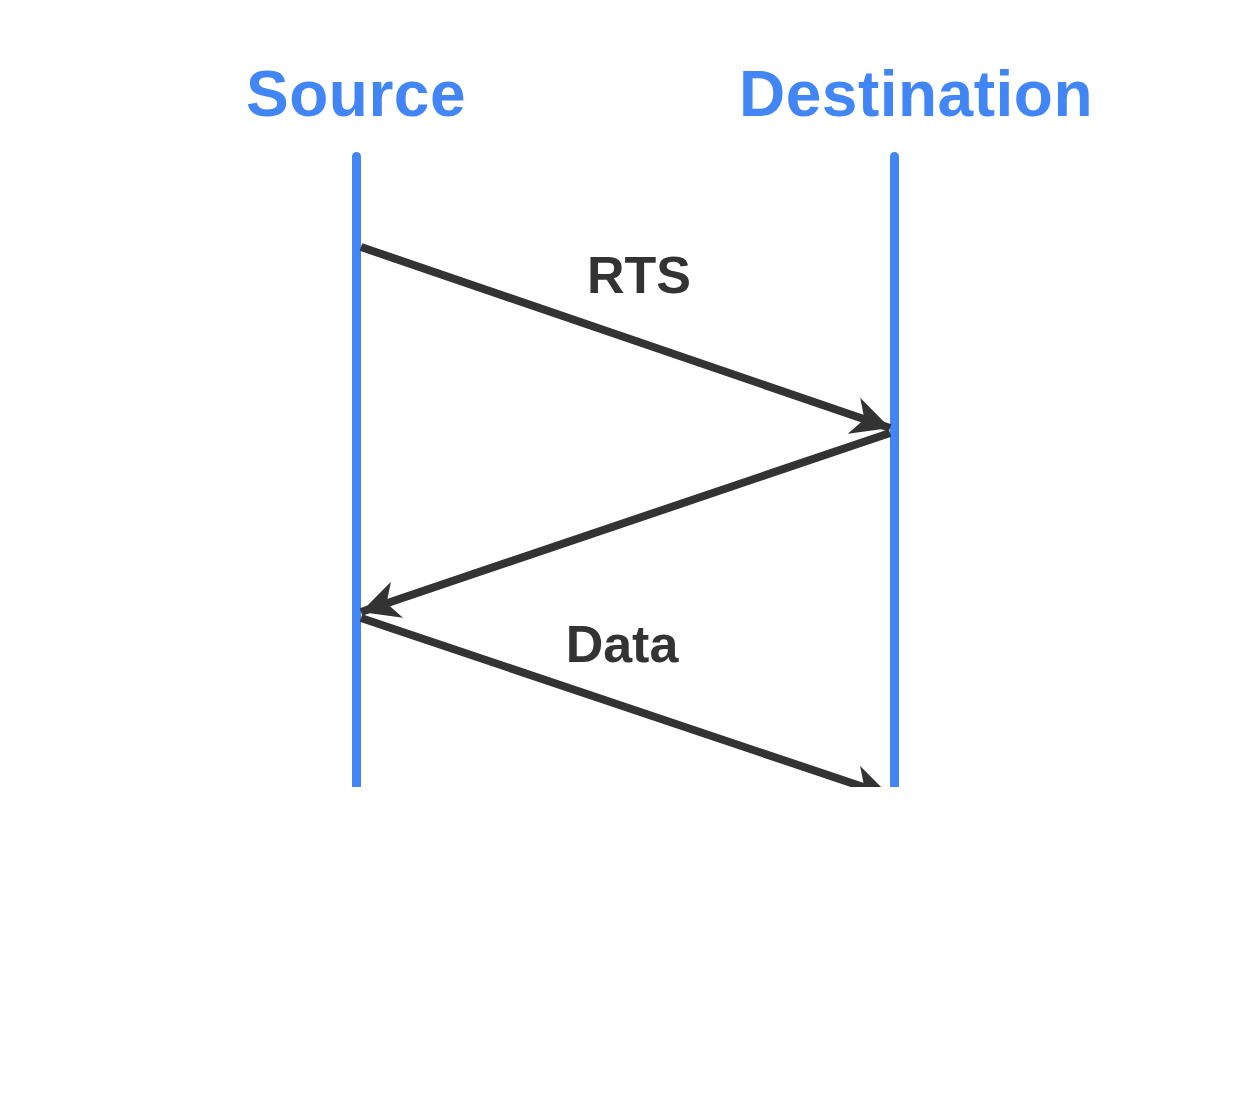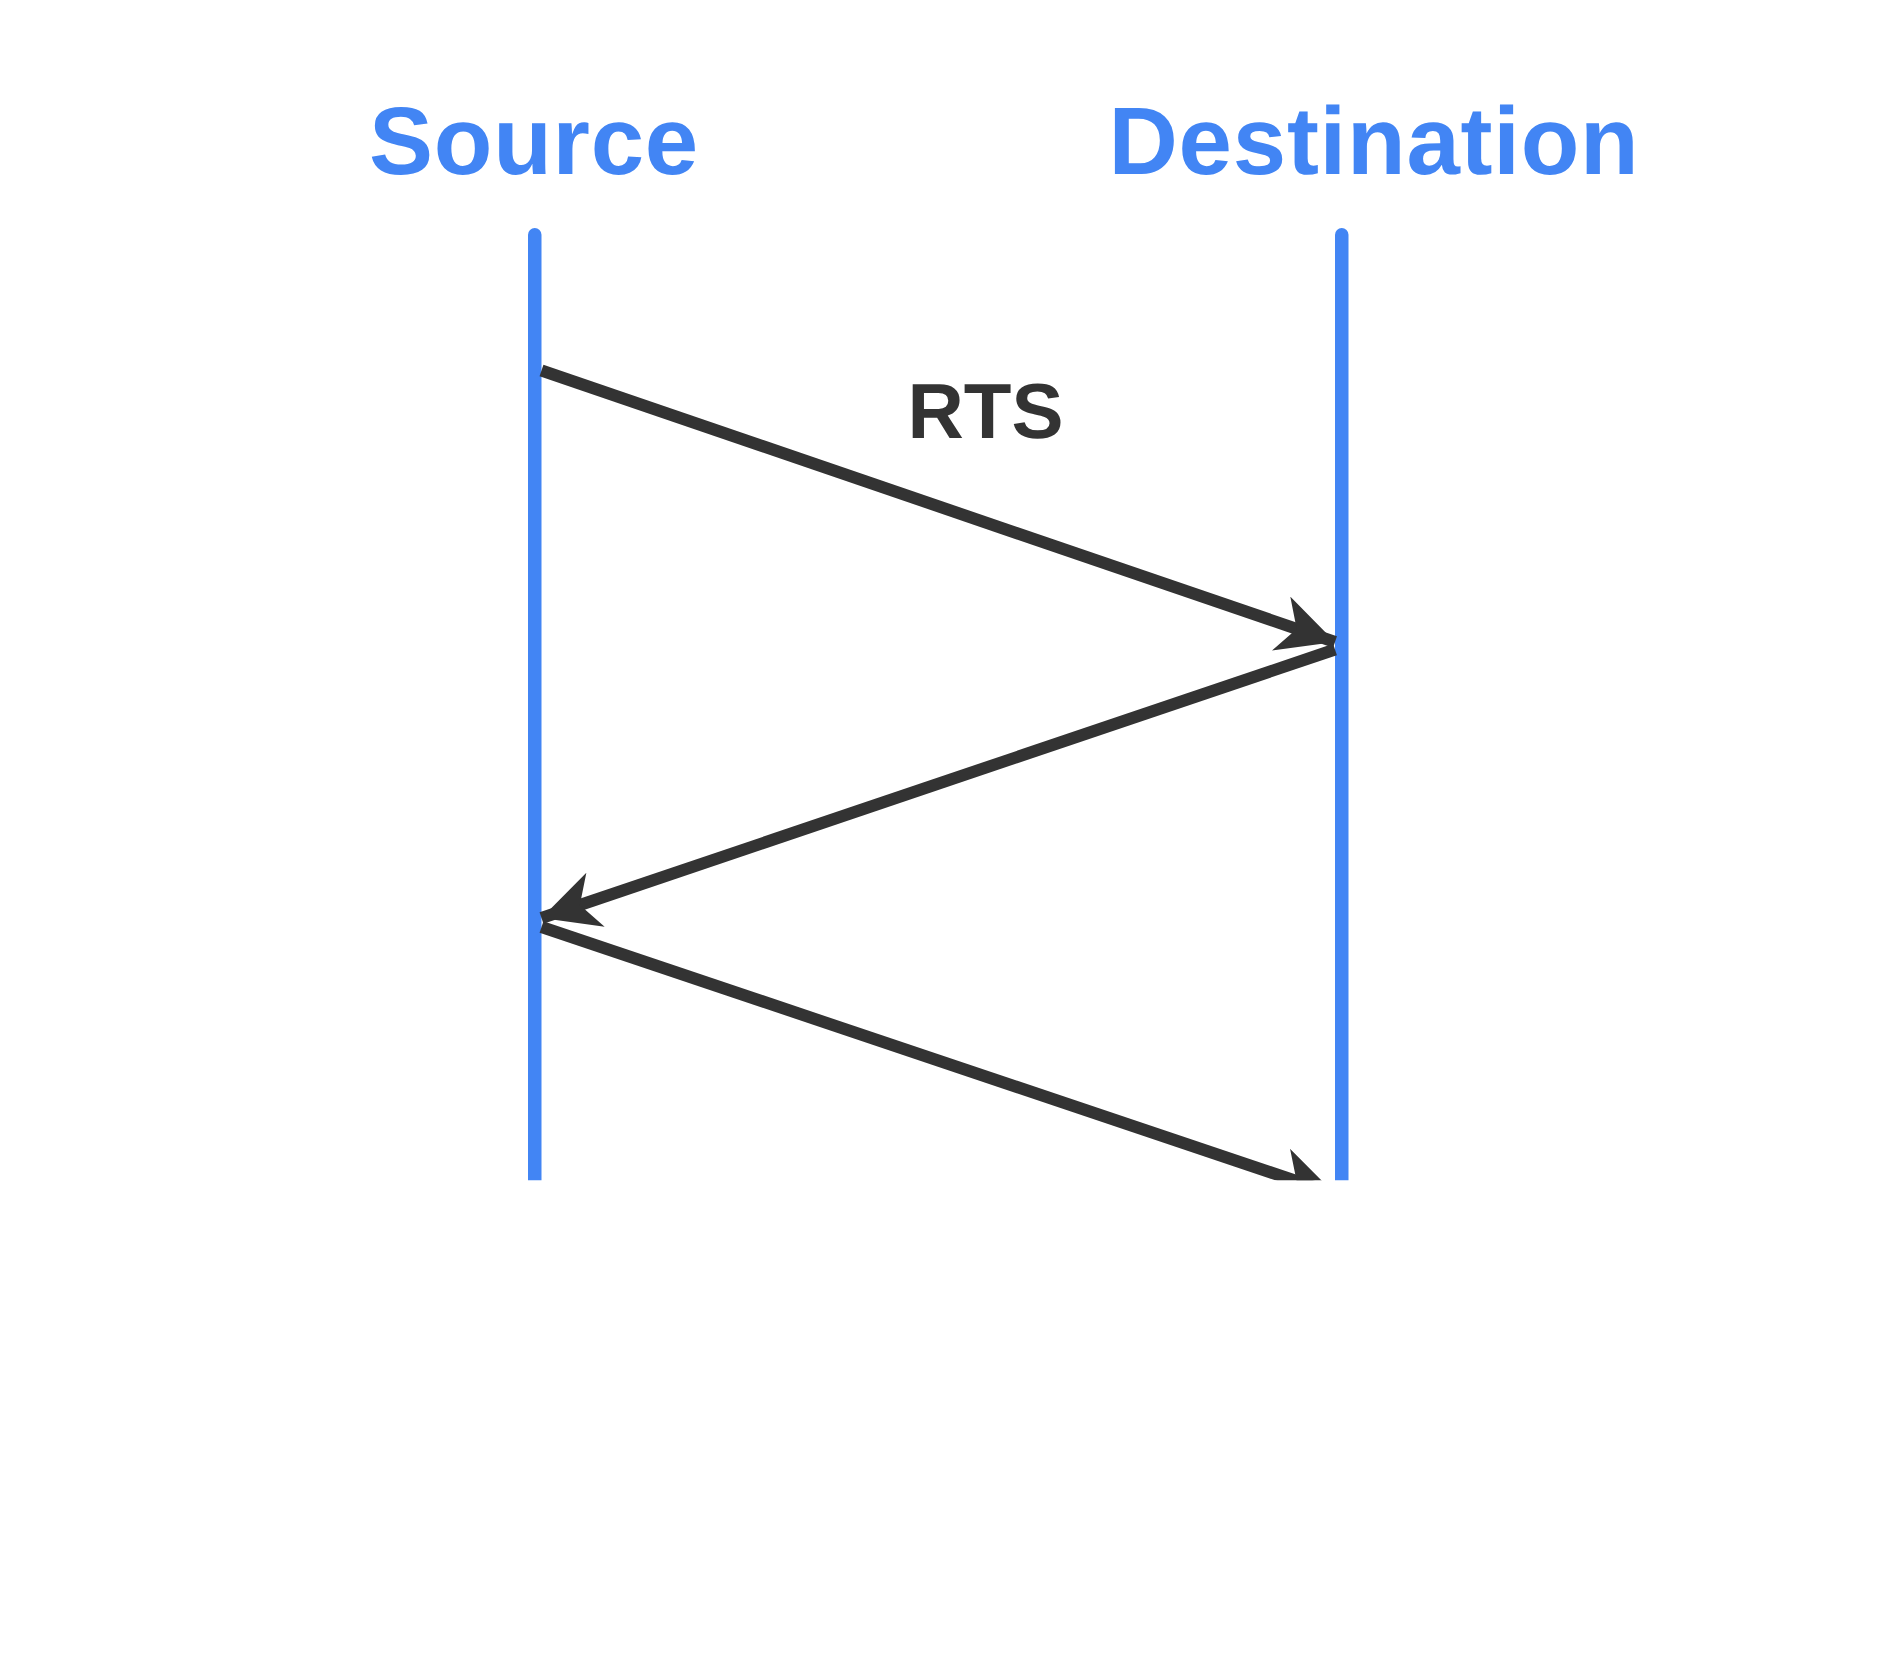--- a/index.html
+++ b/index.html
@@ -70,18 +70,19 @@
       <marker id="arrowhead" markerUnits="userSpaceOnUse" markerWidth="40" markerHeight="38" refX="38" refY="19" orient="auto">
         <path class="head" d="M0,0 L38,19 L0,38 L11,19 Z"></path>
       </marker>
     </defs>
   <line x1="361" y1="247" x2="890" y2="428" marker-end="url(#arrowhead)"></line>
       <line x1="890" y1="433" x2="361" y2="612" marker-end="url(#arrowhead)"></line>
       <line x1="361" y1="618" x2="890" y2="796" marker-end="url(#arrowhead)"></line>
       <line x1="890" y1="801" x2="361" y2="977" marker-end="url(#arrowhead)"></line>
     </svg>
 
-  <div class="msg-label" id="msg-label-0" style="left: 657px; top: 275px; text-align: center;">RTS</div>
+  <div class="msg-label" id="msg-label-0" style="left: 639px; top: 275px; text-align: center;">RTS</div>
 
 
+  <div class="msg-label" id="msg-label-2" style="left: 622px; top: 644px;">Data</div>
 
 
 </div>
 
 </body></html>

